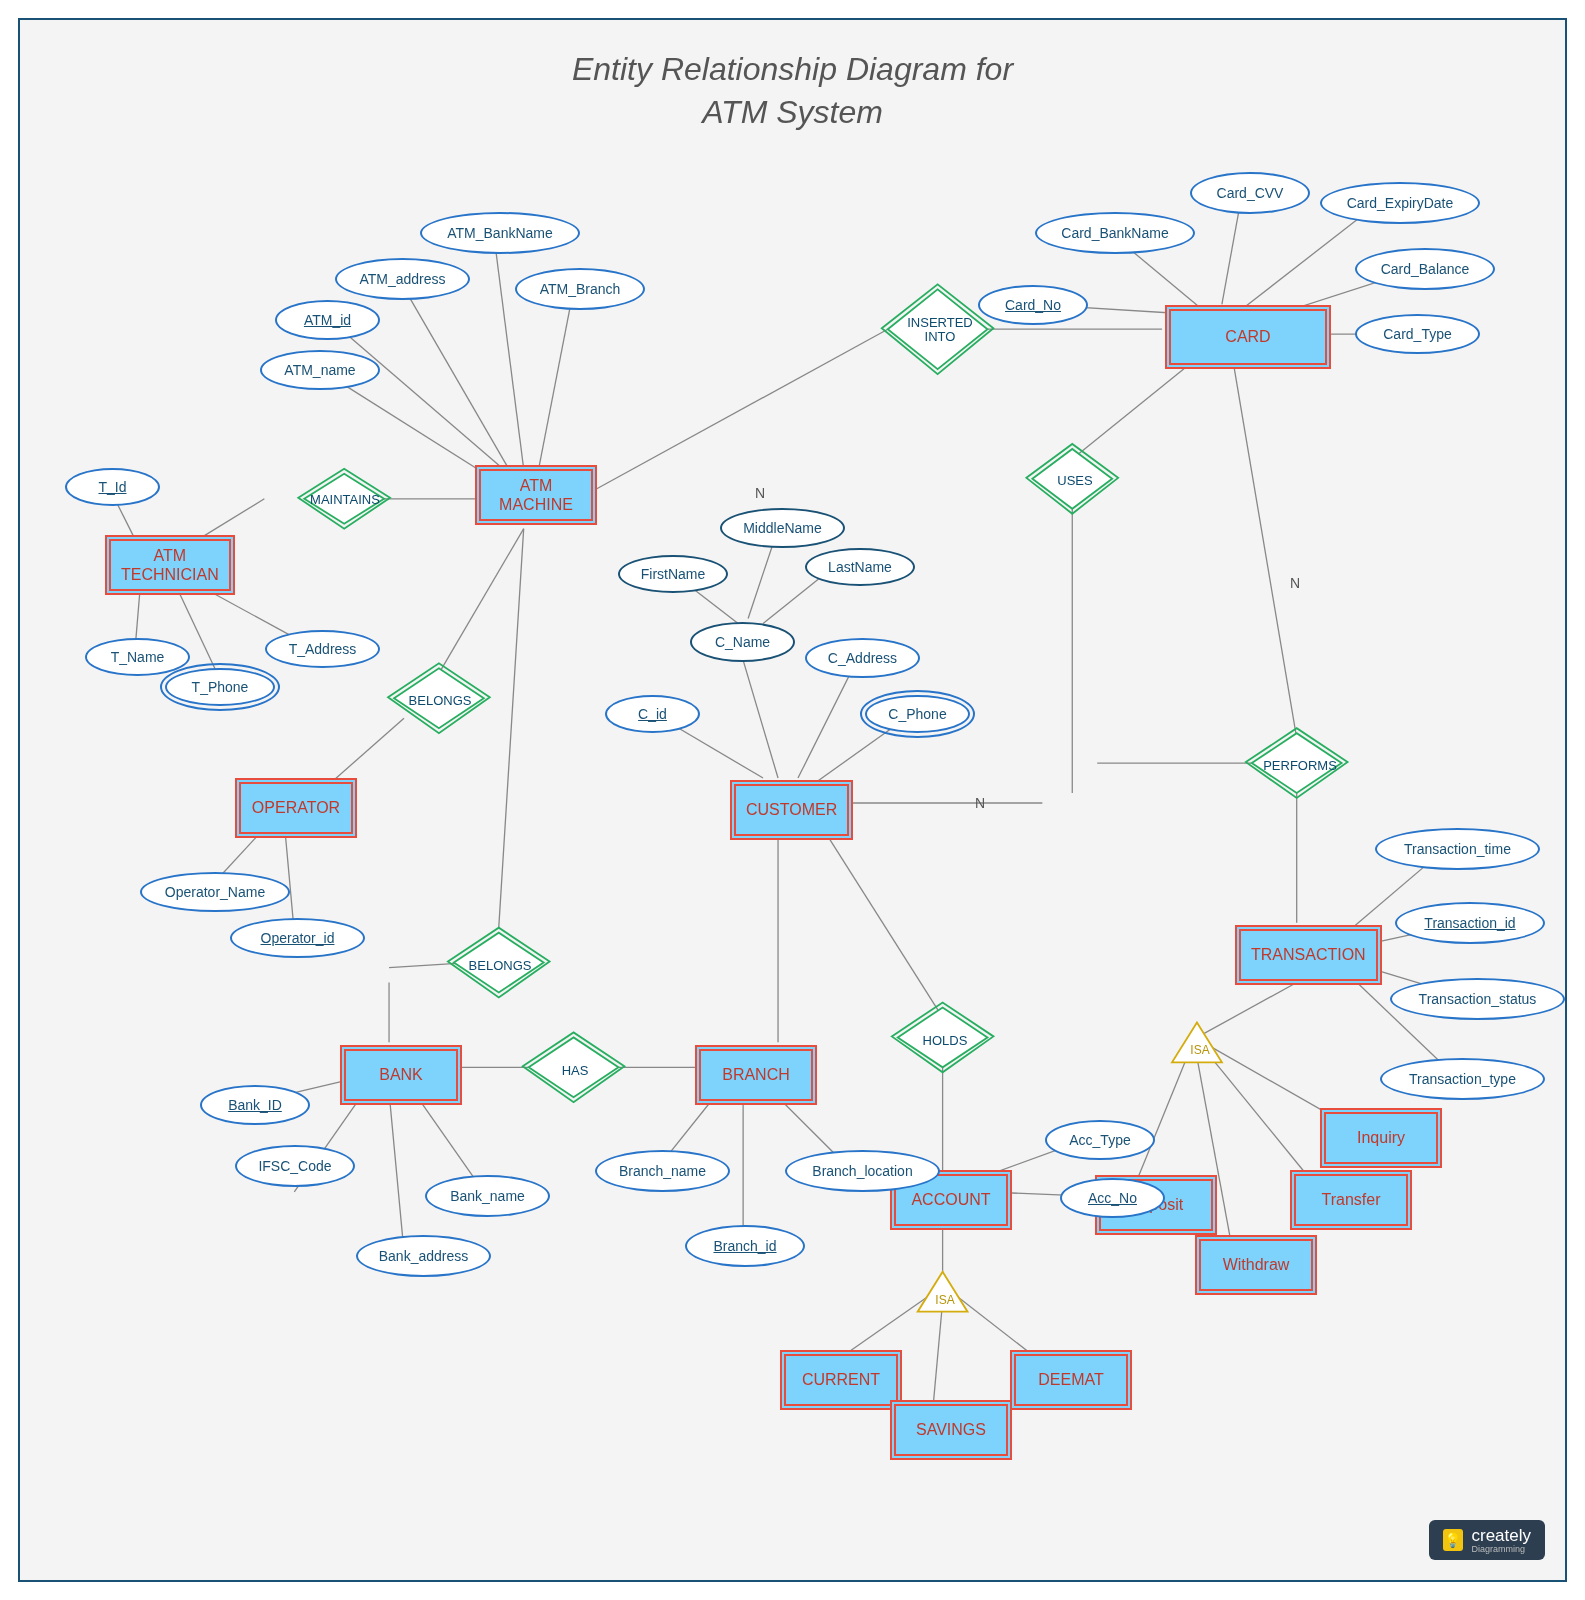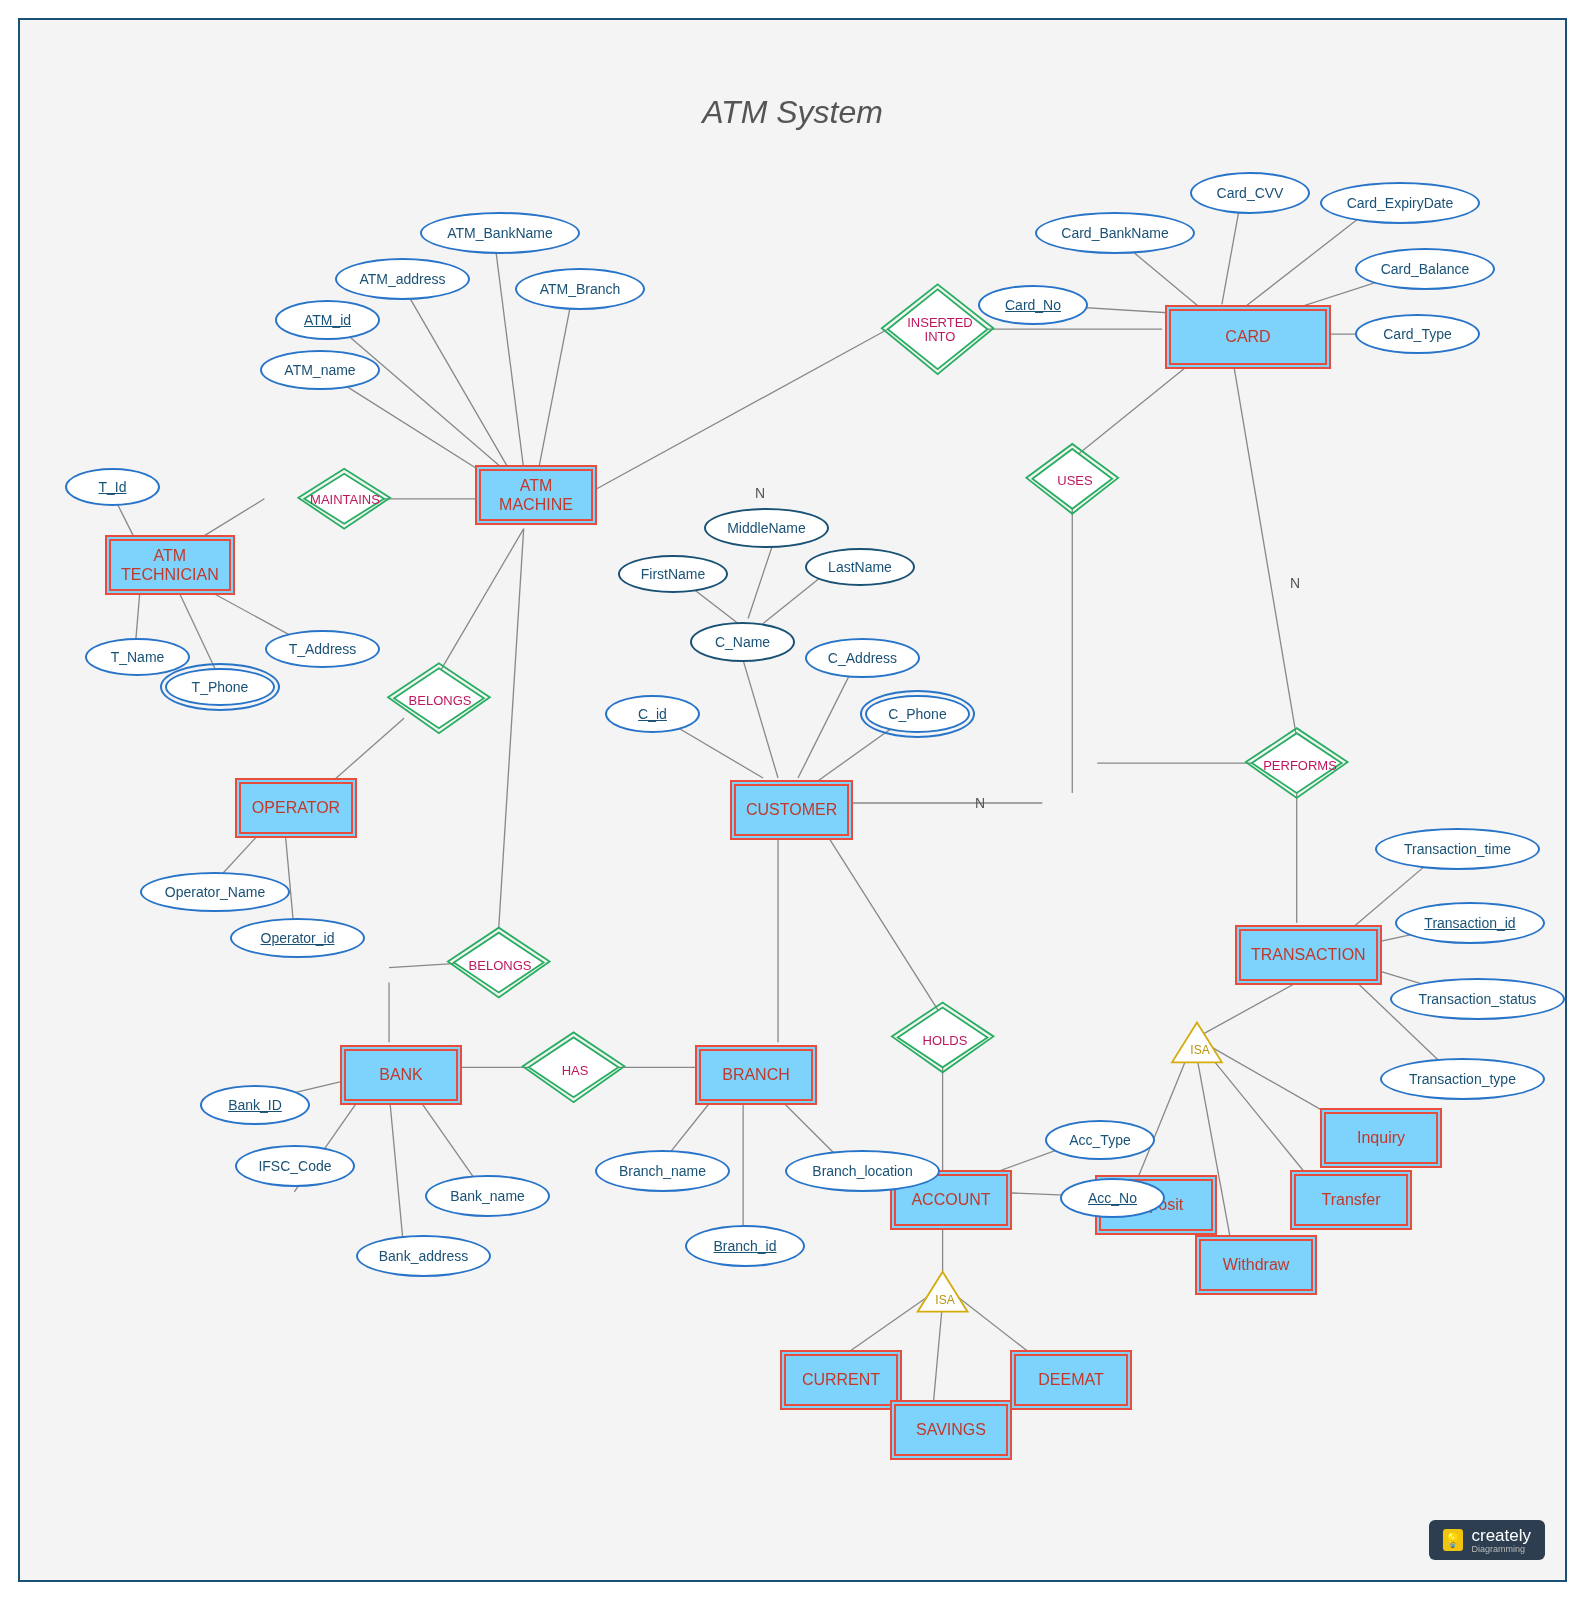--- a/index.html
+++ b/index.html
@@ -12,31 +12,31 @@
   .entity .inner{border:2px solid #e74c3c;padding:2px;}
   .entity .inner2{border:2px solid #e74c3c;min-width:90px;min-height:40px;display:flex;align-items:center;justify-content:center;padding:4px 10px;}
   .attr{border:2px solid #2874c9;background:#fff;color:#1a5276;border-radius:50%;font-size:14px;}
   .attr.multi{outline:2px solid #2874c9;outline-offset:3px;}
   .attr .u{text-decoration:underline;}
   .attr.compose{border-color:#1a5276;}
   .footer-logo{position:absolute;right:40px;bottom:40px;background:#2c3e50;color:#fff;border-radius:6px;padding:6px 14px;font-size:17px;display:flex;align-items:center;gap:8px;}
   .footer-logo .bulb{background:#f1c40f;border-radius:3px;width:20px;height:22px;display:flex;align-items:center;justify-content:center;color:#2c3e50;font-size:14px;}
   .footer-logo .sub{font-size:9px;color:#bbb;margin-top:-2px;}
   
-  .rel-label{position:absolute;color:#be185d;font-size:13px;text-align:center;white-space:nowrap;transform:translate(-50%,-50%);}
+  .rel-label{position:absolute;color:#0c4a6e;font-size:13px;text-align:center;white-space:nowrap;transform:translate(-50%,-50%);}
   .isa-label{position:absolute;color:#b7950b;font-size:12px;text-align:center;transform:translate(-50%,-50%);}
   .card-n{position:absolute;font-size:14px;color:#555;}
 </style>
 </head>
 <body>
 
 <div class="page">
   <div class="frame">
     <div class="title">
-      <br>
+      <span>Entity Relationship Diagram for</span><br>
       <span>ATM System</span>
     </div>
 
     <svg class="canvas" viewBox="0 0 1549 1564">
 
       <g stroke="#888" stroke-width="1.3" fill="none">
 
         <line x1="490" y1="470" x2="300" y2="350"></line>
           <line x1="490" y1="455" x2="310" y2="300"></line>
         <line x1="490" y1="450" x2="380" y2="260"></line>
@@ -265,21 +265,21 @@
         <span class="u">Operator_id</span>
       </div>
 
     <div class="node attr" style="left:585px;top:675px;width:95px;height:38px">
         <span class="u">C_id</span>
       </div>
     <div class="node attr compose" style="left:670px;top:602px;width:105px;height:40px">C_Name</div>
     <div class="node attr" style="left:785px;top:618px;width:115px;height:40px">C_Address</div>
     <div class="node attr multi" style="left:845px;top:675px;width:105px;height:38px">C_Phone</div>
     <div class="node attr compose" style="left:598px;top:535px;width:110px;height:38px">FirstName</div>
-    <div class="node attr compose" style="left:684px;top:488px;width:125px;height:40px">MiddleName</div>
+    <div class="node attr compose" style="left:700px;top:488px;width:125px;height:40px">MiddleName</div>
     <div class="node attr compose" style="left:785px;top:528px;width:110px;height:38px">LastName</div>
 
     <div class="node attr" style="left:958px;top:265px;width:110px;height:40px">
         <span class="u">Card_No</span>
       </div>
     <div class="node attr" style="left:1015px;top:192px;width:160px;height:42px">Card_BankName</div>
     <div class="node attr" style="left:1170px;top:152px;width:120px;height:42px">Card_CVV</div>
     <div class="node attr" style="left:1300px;top:162px;width:160px;height:42px">Card_ExpiryDate</div>
     <div class="node attr" style="left:1335px;top:228px;width:140px;height:42px">Card_Balance</div>
     <div class="node attr" style="left:1335px;top:294px;width:125px;height:40px">Card_Type</div>

